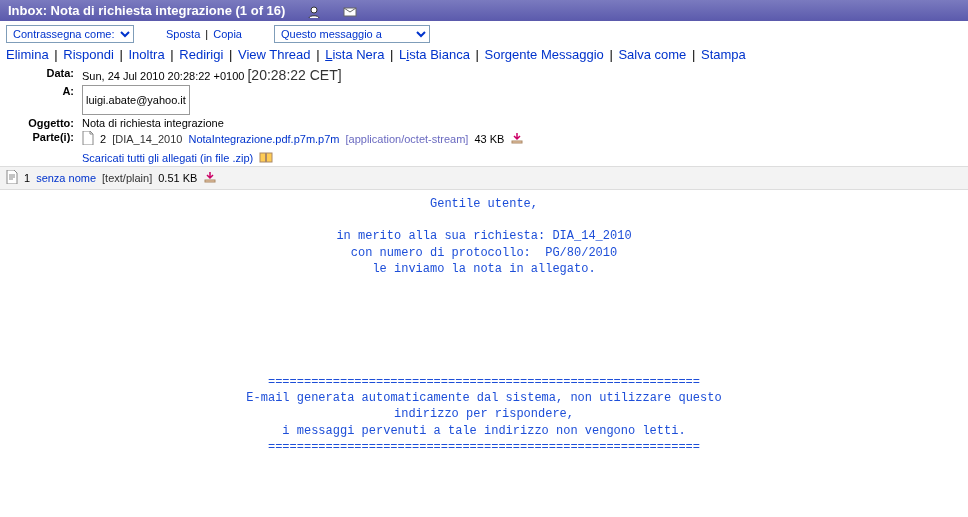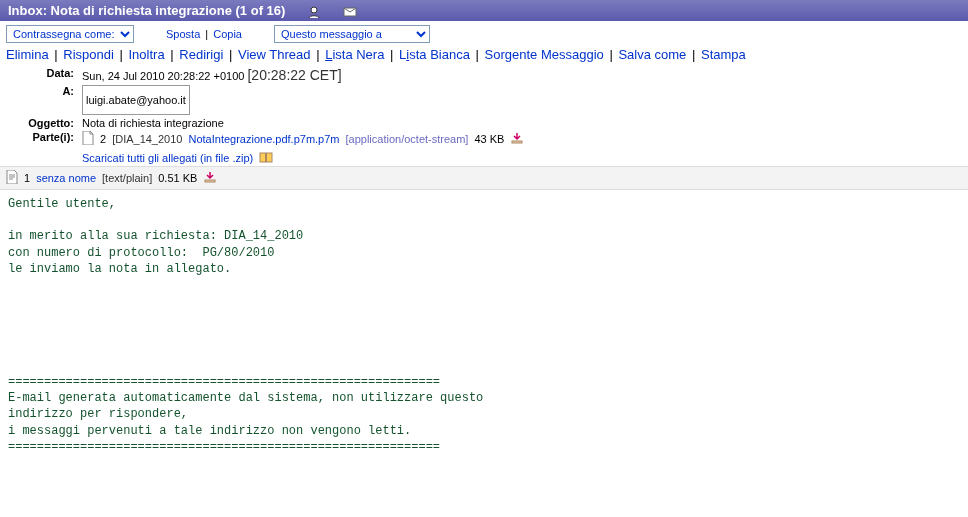--- a/index.html
+++ b/index.html
@@ -110,21 +110,22 @@
     font-size: 11px;
     border-top: 1px solid #ddd;
     border-bottom: 1px solid #ddd;
   }
   .body-text {
     font-family: "Courier New", monospace;
     font-size: 12px;
     white-space: pre-wrap;
     padding: 6px 8px 8px 8px;
     line-height: 1.35;
-    color: #14532d;
+    color: #1d4ed8;
+    text-align: center;
   }
   .flag {
     display:inline-block;
     width:14px;
     height:10px;
     vertical-align: middle;
     margin-left:3px;
   }
   .dl-icon {
     display:inline-block;

